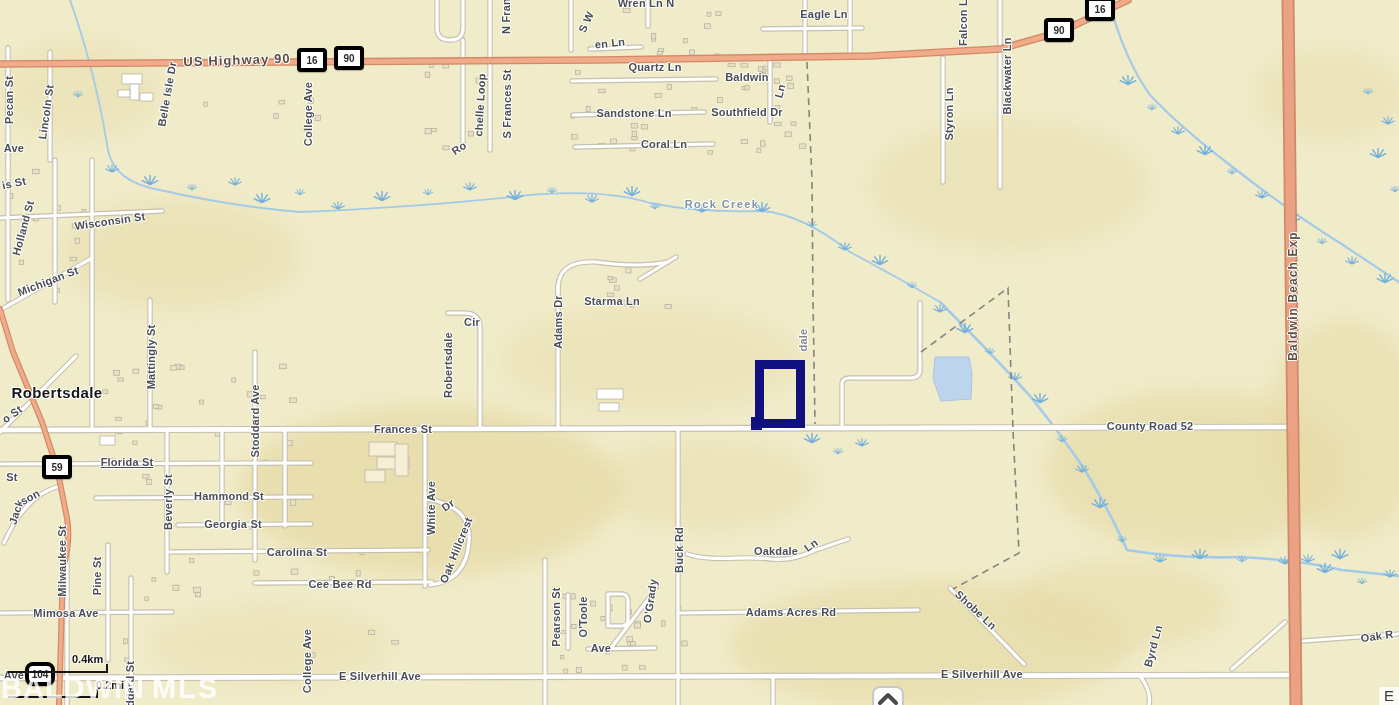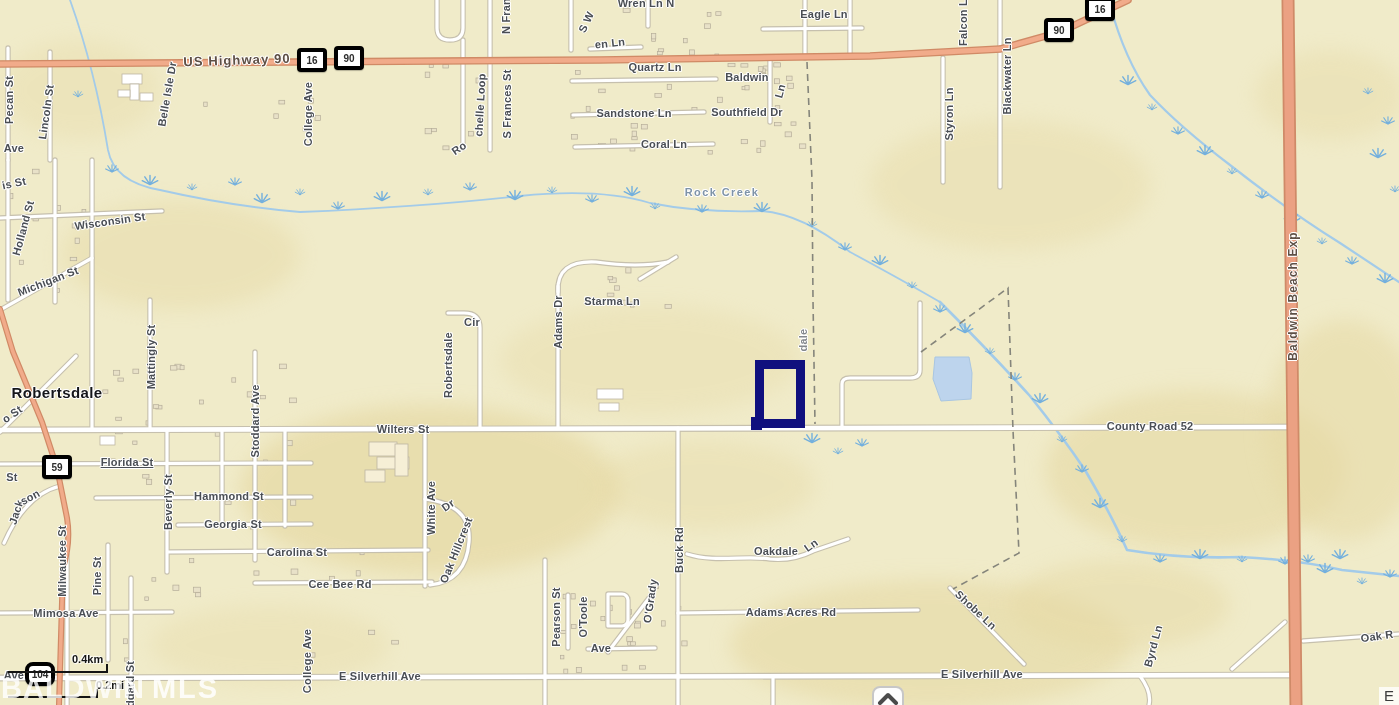--- a/index.html
+++ b/index.html
@@ -466,27 +466,27 @@
     <div class="lbl" style="left: 824px; top: 14px; transform: translate(-50%, -50%) rotate(0deg);">Eagle Ln</div>
     <div class="lbl" style="left: 655px; top: 67px; transform: translate(-50%, -50%) rotate(0deg); text-align: right;">Quartz Ln</div>
     <div class="lbl" style="left: 747px; top: 77px; transform: translate(-50%, -50%) rotate(0deg);">Baldwin</div>
     <div class="lbl" style="left: 780px; top: 91px; transform: translate(-50%, -50%) rotate(-75deg);">Ln</div>
     <div class="lbl" style="left: 634px; top: 113px; transform: translate(-50%, -50%) rotate(0deg);">Sandstone Ln</div>
     <div class="lbl" style="left: 747px; top: 112px; transform: translate(-50%, -50%) rotate(0deg);">Southfield Dr</div>
     <div class="lbl" style="left: 664px; top: 144px; transform: translate(-50%, -50%) rotate(0deg);">Coral Ln</div>
     <div class="lbl" style="left: 949px; top: 114px; transform: translate(-50%, -50%) rotate(-90deg);">Styron Ln</div>
     <div class="lbl" style="left: 1007px; top: 76px; transform: translate(-50%, -50%) rotate(-90deg);">Blackwater Ln</div>
     <div class="lbl" style="left: 963px; top: 19px; transform: translate(-50%, -50%) rotate(-90deg);">Falcon Ln</div>
-    <div class="lbl water" style="left: 722px; top: 192px; transform: translate(-50%, -50%) rotate(0deg);">Rock Creek</div>
+    <div class="lbl water" style="left: 722px; top: 204px; transform: translate(-50%, -50%) rotate(0deg);">Rock Creek</div>
     <div class="lbl" style="left: 612px; top: 301px; transform: translate(-50%, -50%) rotate(0deg);">Starma Ln</div>
     <div class="lbl" style="left: 558px; top: 322px; transform: translate(-50%, -50%) rotate(-90deg);">Adams Dr</div>
     <div class="lbl" style="left: 464px; top: 322px; transform: translate(-50%, -50%) rotate(0deg); padding-left: 16px;">Cir</div>
     <div class="lbl" style="left: 448px; top: 365px; transform: translate(-50%, -50%) rotate(-90deg);">Robertsdale</div>
     <div class="lbl faint" style="left: 803px; top: 340px; transform: translate(-50%, -50%) rotate(-90deg);">dale</div>
-    <div class="lbl" style="left: 403px; top: 429px; transform: translate(-50%, -50%) rotate(0deg);">Wilters St</div>
+    <div class="lbl" style="left: 403px; top: 429px; transform: translate(-50%, -50%) rotate(0deg);">Frances St</div>
     <div class="lbl" style="left: 1150px; top: 426px; transform: translate(-50%, -50%) rotate(0deg);">County Road 52</div>
     <div class="lbl hwy" style="left: 1293px; top: 296px; font-size: 12px; transform: translate(-50%, -50%) rotate(-90deg);">Baldwin Beach Exp</div>
     <div class="lbl city" style="left: 57px; top: 392px; font-size: 15px; transform: translate(-50%, -50%) rotate(0deg);">Robertsdale</div>
     <div class="lbl" style="left: 12px; top: 414px; transform: translate(-50%, -50%) rotate(-35deg);">o St</div>
     <div class="lbl" style="left: 12px; top: 477px; transform: translate(-50%, -50%) rotate(0deg);">St</div>
     <div class="lbl" style="left: 127px; top: 462px; transform: translate(-50%, -50%) rotate(0deg); text-decoration: underline;">Florida St</div>
     <div class="lbl" style="left: 151px; top: 357px; transform: translate(-50%, -50%) rotate(-90deg);">Mattingly St</div>
     <div class="lbl" style="left: 255px; top: 421px; transform: translate(-50%, -50%) rotate(-90deg);">Stoddard Ave</div>
     <div class="lbl" style="left: 168px; top: 502px; transform: translate(-50%, -50%) rotate(-90deg);">Beverly St</div>
     <div class="lbl" style="left: 229px; top: 496px; transform: translate(-50%, -50%) rotate(0deg);">Hammond St</div>

